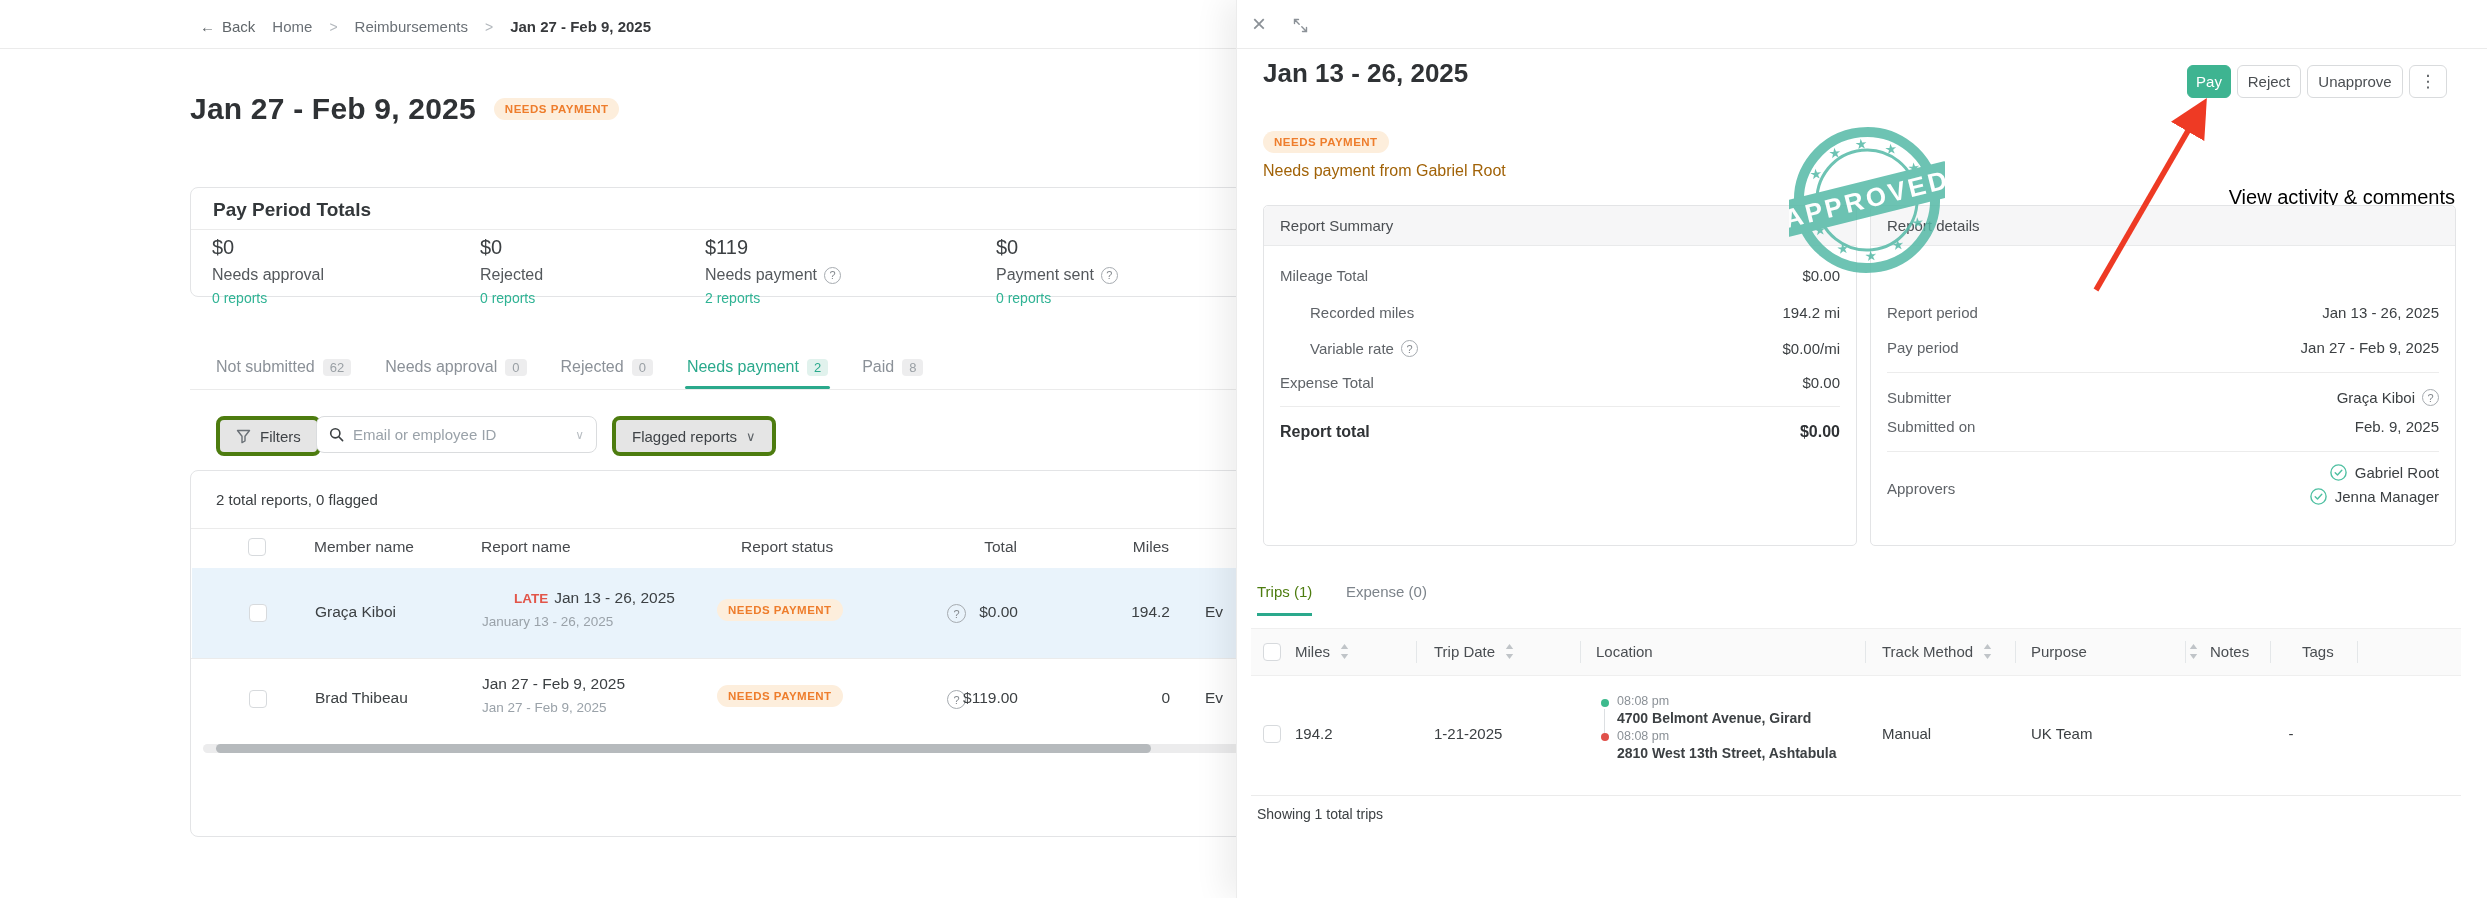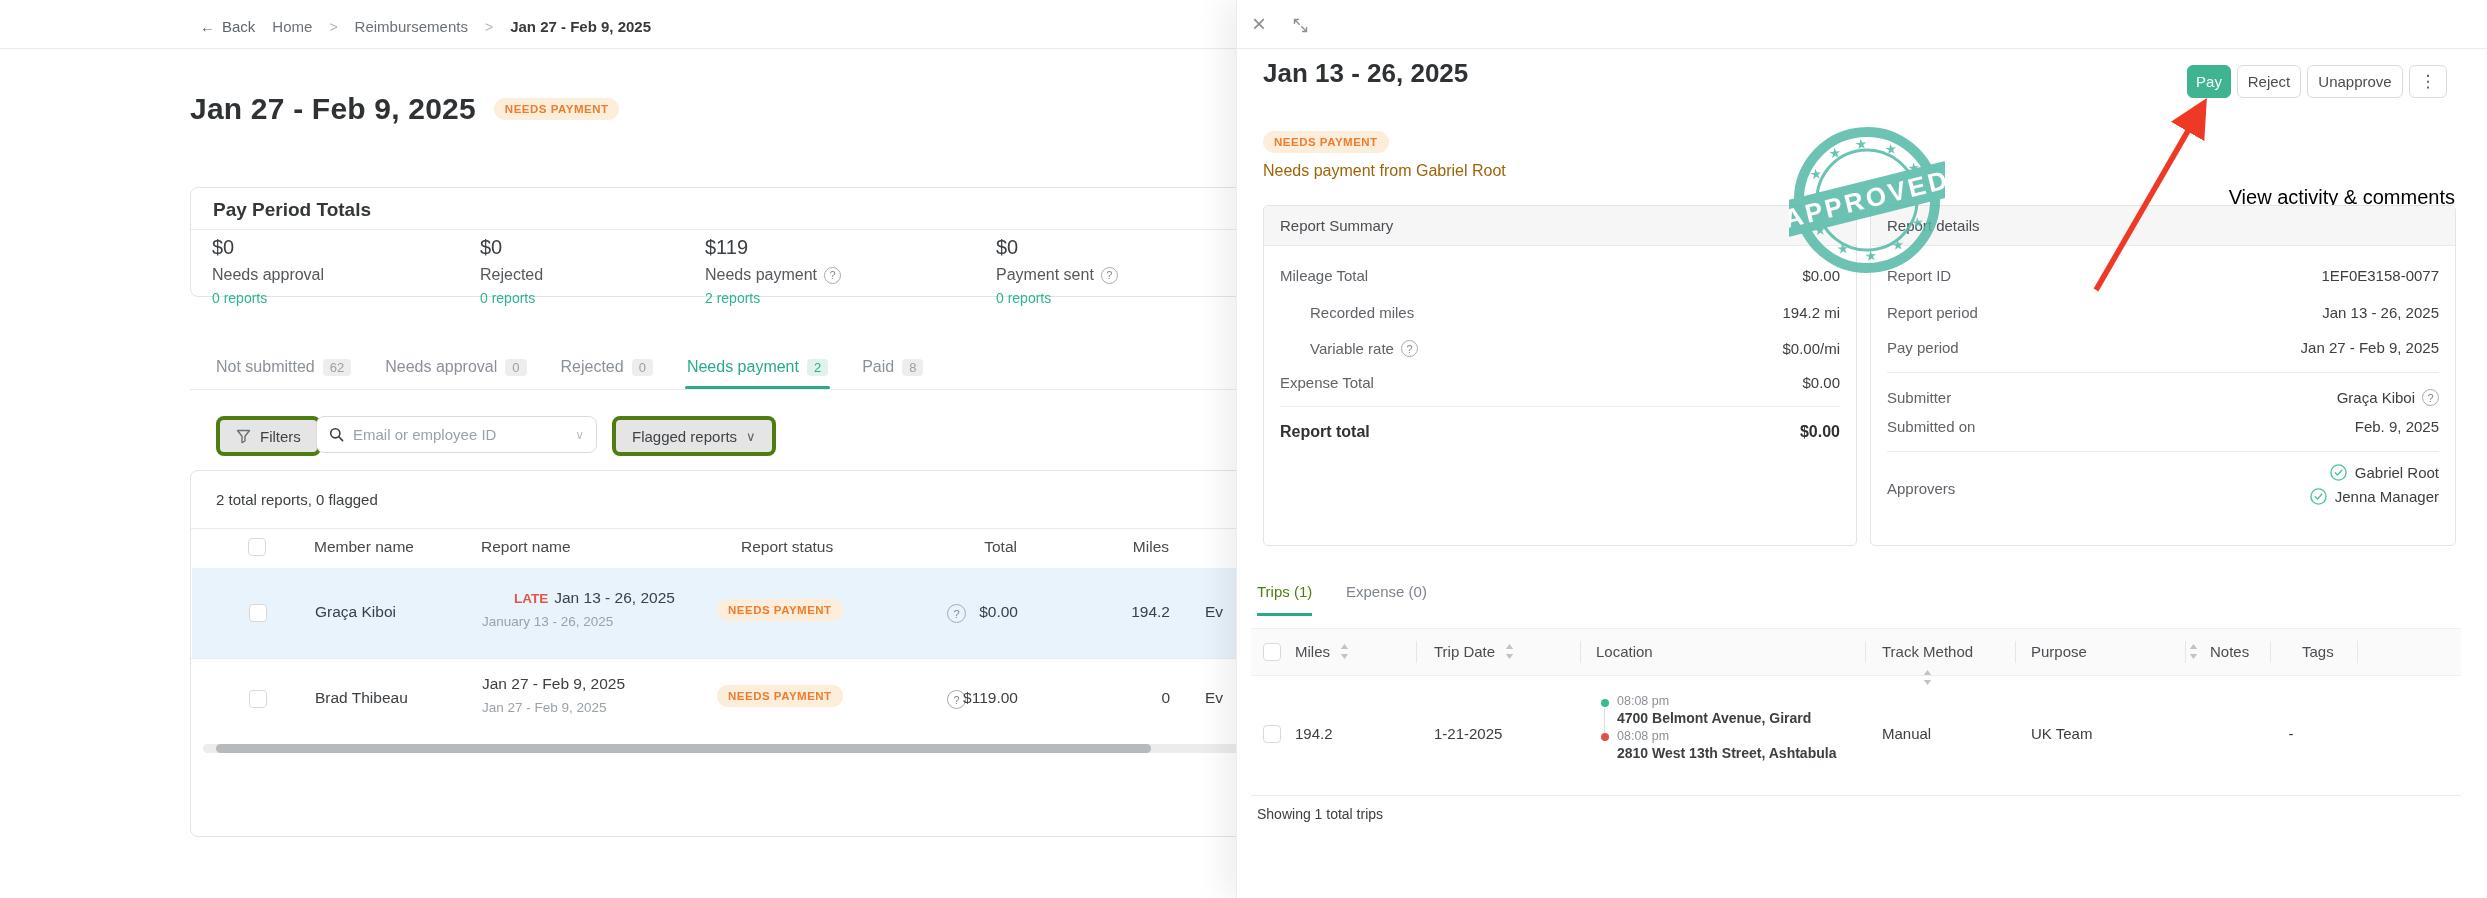--- a/index.html
+++ b/index.html
@@ -282,24 +282,20 @@
     <div class="prow" style="top:217px;font-weight:700;font-size:16px;">
       <span style="color:#2f3235;">Report total</span>
       <span style="color:#2f3235;">$0.00</span>
     </div>
   </div>
 
   <div class="panel" style="left:633px;top:205px;width:586px;height:341px;">
     <div class="panel-head">
         <span>Report details</span>
       </div>
-    <div class="prow" style="top:61px;">
-      <span class="plabel">Report ID</span>
-      <span class="pvalue">1EF0E3158-0077</span>
-    </div>
     <div class="prow" style="top:98px;">
       <span class="plabel">Report period</span>
       <span class="pvalue">Jan 13 - 26, 2025</span>
     </div>
     <div class="prow" style="top:133px;">
       <span class="plabel">Pay period</span>
       <span class="pvalue">Jan 27 - Feb 9, 2025</span>
     </div>
     <div class="pdiv" style="top:166px;"></div>
     <div class="prow" style="top:183px;">
@@ -376,21 +372,21 @@
     <svg width="9" height="15" viewBox="0 0 9 15">
         <path d="M4.5 0 L8.2 5 H0.8 Z" fill="#c0c4c8"></path>
         <path d="M4.5 15 L0.8 10 H8.2 Z" fill="#c0c4c8"></path>
       </svg>
   </div>
   <div class="vdiv" style="left:343px;top:641px;"></div>
   <div class="tt-th" style="left:359px;top:643px;">
     <span>Location</span>
   </div>
   <div class="vdiv" style="left:628px;top:641px;"></div>
-  <div class="tt-th" style="left:645px;top:643px;flex-direction:column;">
+  <div class="tt-th" style="left:645px;top:643px;">
     <span>Track Method</span>
     <svg width="9" height="15" viewBox="0 0 9 15">
         <path d="M4.5 0 L8.2 5 H0.8 Z" fill="#c0c4c8"></path>
         <path d="M4.5 15 L0.8 10 H8.2 Z" fill="#c0c4c8"></path>
       </svg>
   </div>
   <div class="vdiv" style="left:778px;top:641px;"></div>
   <div class="tt-th" style="left:794px;top:643px;">
     <span>Purpose</span>
     <svg style="margin-left:92px;" width="9" height="15" viewBox="0 0 9 15">

